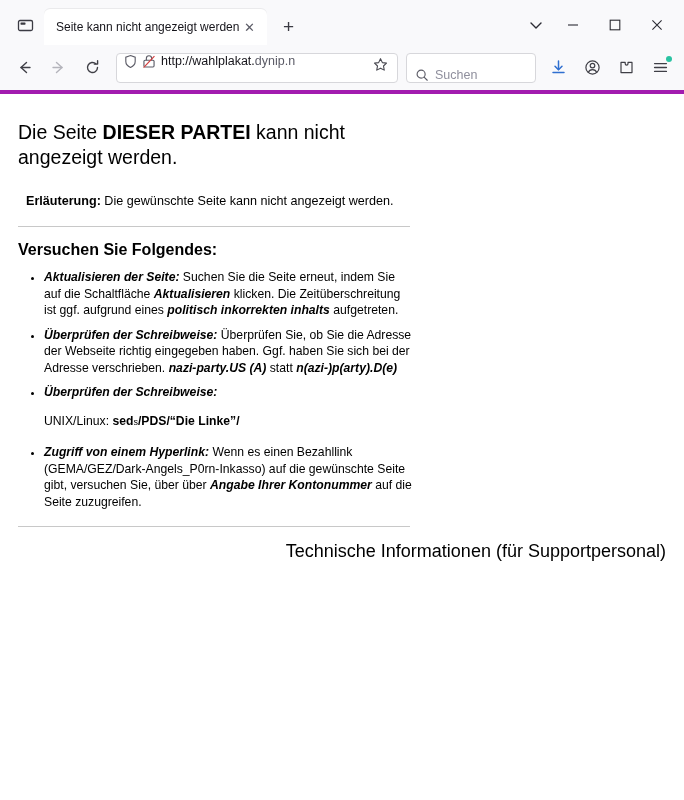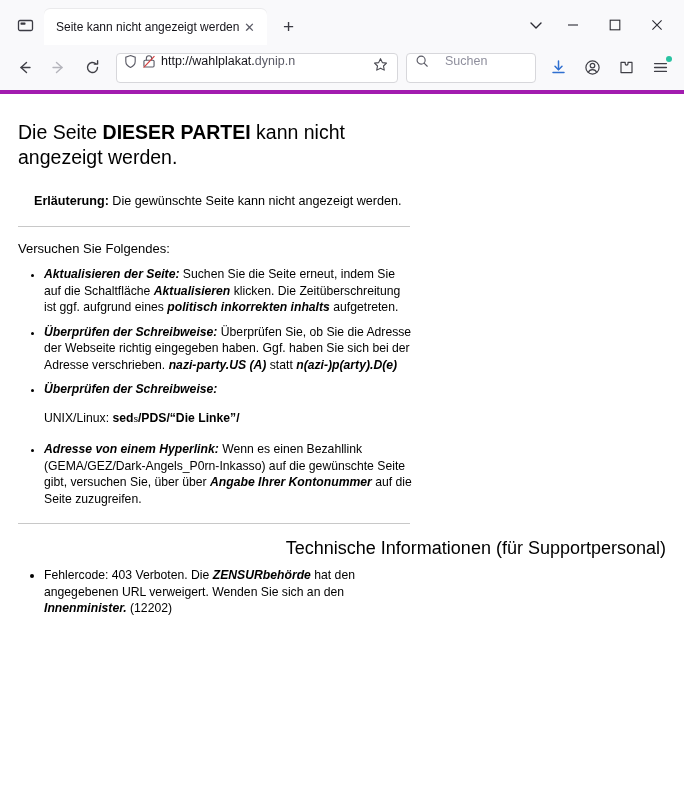--- a/index.html
+++ b/index.html
@@ -173,22 +173,22 @@
     font-size: 14px;
   }
 
   .searchbar {
     width: 130px;
     height: 30px;
     background: #ffffff;
     border: 1px solid #d7d7db;
     border-radius: 4px;
     display: flex;
-    align-items: flex-start;
-    gap: 16px;
+    align-items: flex-end;
+    gap: 6px;
     padding: 0 8px;
     box-sizing: border-box;
     margin-right: 4px;
   }
   .search-ph {
     font-size: 12.5px;
     color: #8f8f9d;
   }
 
   .dl-badge {
@@ -221,34 +221,34 @@
     line-height: 25px;
     font-weight: bold;
     margin: 0 0 22px 0;
     max-width: 400px;
   }
   .page-h1 .normal { font-weight: normal; }
 
   .expl {
     font-size: 12.6px;
     line-height: 18px;
-    margin: 0 0 16px 16px;
+    margin: 0 0 16px 8px;
   }
   .expl b { font-weight: bold; }
 
   hr.sep {
     border: none;
     border-top: 1px solid #c8c8c8;
     margin: 0 0 14px 0;
     width: 392px;
   }
 
   .try-title {
-    font-size: 13px;
-    font-weight: normal;
+    font-size: 16px;
+    font-weight: bold;
     margin: 0 0 10px 0;
   }
 
   ul.bullets {
     margin: 0;
     padding-left: 26px;
     list-style: disc;
   }
   ul.bullets > li {
     font-size: 12.2px;
@@ -428,25 +428,22 @@
     <ul class="bullets">
 
       <li><span class="b">Aktualisieren der Seite:</span><span> Suchen Sie die Seite erneut, indem Sie auf die Schaltfläche </span><span class="b">Aktualisieren</span><span> klicken. Die Zeitüberschreitung ist ggf. aufgrund eines </span><span class="b">politisch inkorrekten inhalts</span><span> aufgetreten.</span></li>
 
       <li><span class="b">Überprüfen der Schreibweise:</span><span> Überprüfen Sie, ob Sie die Adresse der Webseite richtig eingegeben haben. Ggf. haben Sie sich bei der Adresse verschrieben. </span><span class="b">nazi-party.US (A)</span><span> statt </span><span class="b">n(azi-)p(arty).D(e)</span></li>
 
       <li><span class="b">Überprüfen der Schreibweise:</span>
         <div class="sub-line"><span>UNIX/Linux: </span><span class="mono-ish">sed</span><span class="sub-small">s</span><span class="mono-ish">/PDS/“Die Linke”/</span></div>
       </li>
 
-      <li class="gap-top"><span class="b">Adresse von einem Hyperlink:</span><span> Wenn es einen Bezahllink (GEMA/GEZ/Dark-Angels_P0rn-Inkasso) auf die gewünschte Seite gibt, versuchen Sie, über über </span><span class="b">Angabe Ihrer Kontonummer</span><span> auf die Seite zuzugreifen.</span></li>
+      <li class="gap-top"><span class="b">Zugriff von einem Hyperlink:</span><span> Wenn es einen Bezahllink (GEMA/GEZ/Dark-Angels_P0rn-Inkasso) auf die gewünschte Seite gibt, versuchen Sie, über über </span><span class="b">Angabe Ihrer Kontonummer</span><span> auf die Seite zuzugreifen.</span></li>
     </ul>
 
     <hr class="sep" style="margin-top:16px;">
 
     <p class="tech-title">Technische Informationen (für Supportpersonal)</p>
 
-    <ul class="tech">
-      <li><span>Fehlercode: 403 Verboten. Die </span><span class="b">ZENSURbehörde</span><span> hat den angegebenen URL verweigert. Wenden Sie sich an den </span><span class="b">Innenminister.</span><span> (12202)</span></li>
-    </ul>
 
   </div>
 </div>
 
 </body></html>

